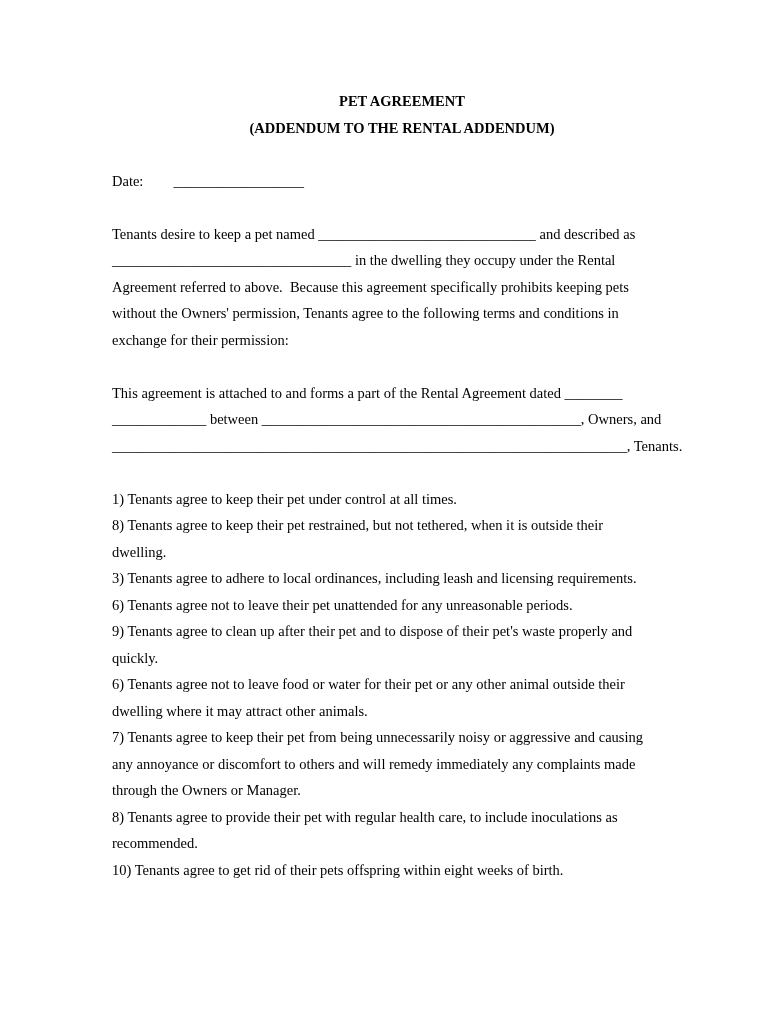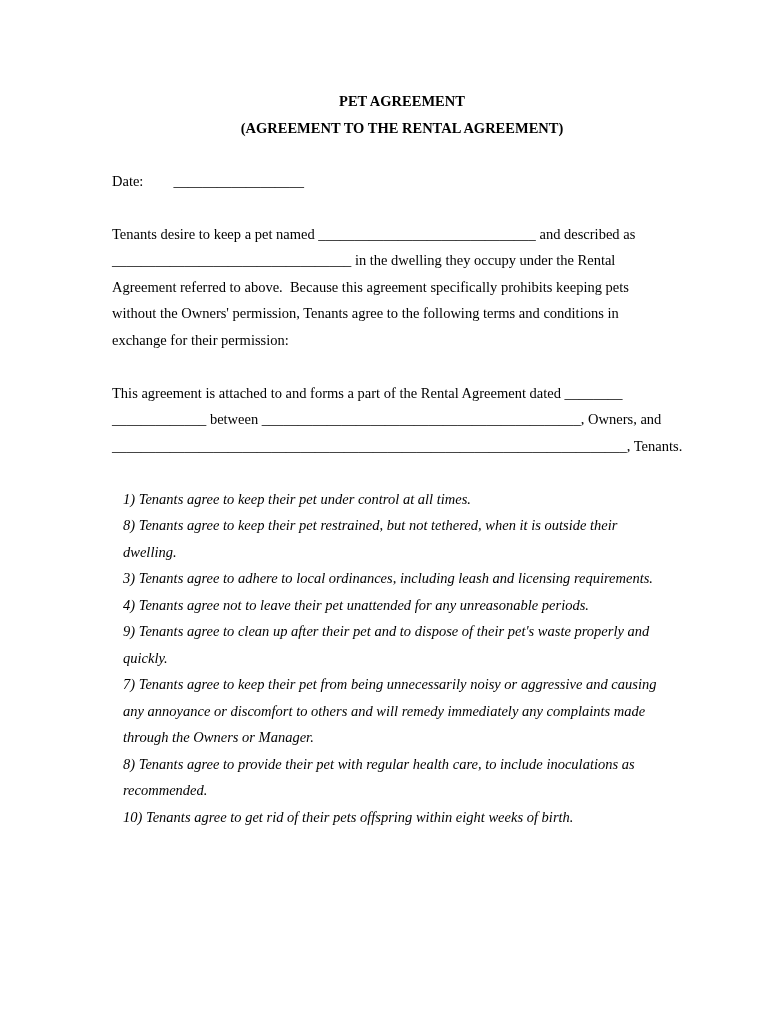--- a/index.html
+++ b/index.html
@@ -30,39 +30,38 @@
   .block {
     margin: 0 0 26.5px 0;
   }
   p {
     margin: 0 0 26.5px 0;
   }
   .pre {
     white-space: pre-wrap;
   }
   .clauses {
-    margin: 11px;
-    font-style: italic;
+    margin: 0;
   }
   .clause {
     margin: 0;
   }
   .date-line .blank {
     margin-left: 30px;
     letter-spacing: 0;
   }
 </style>
 </head>
 <body>
 
 <div class="page">
 
   <div class="title-block">
     <div class="title-line">PET AGREEMENT</div>
-    <div class="title-line">(AGREEMENT TO THE RENTAL AGREEMENT)</div>
+    <div class="title-line">(ADDENDUM TO THE RENTAL ADDENDUM)</div>
   </div>
 
   <div class="block date-line">
     <span>Date:</span><span class="blank">__________________</span>
   </div>
 
   <p class="pre">Tenants desire to keep a pet named ______________________________ and described as
 _________________________________ in the dwelling they occupy under the Rental
 Agreement referred to above.  Because this agreement specifically prohibits keeping pets
 without the Owners' permission, Tenants agree to the following terms and conditions in
@@ -70,23 +69,25 @@
 
   <p class="pre">This agreement is attached to and forms a part of the Rental Agreement dated ________
 _____________ between ____________________________________________, Owners, and
 _______________________________________________________________________, Tenants.</p>
 
   <div class="clauses">
     <p class="clause pre">1) Tenants agree to keep their pet under control at all times.</p>
     <p class="clause pre">8) Tenants agree to keep their pet restrained, but not tethered, when it is outside their
 dwelling.</p>
     <p class="clause pre">3) Tenants agree to adhere to local ordinances, including leash and licensing requirements.</p>
-    <p class="clause pre">4) Tenants agree not to leave their pet unattended for any unreasonable periods.</p>
+    <p class="clause pre">6) Tenants agree not to leave their pet unattended for any unreasonable periods.</p>
     <p class="clause pre">9) Tenants agree to clean up after their pet and to dispose of their pet's waste properly and
 quickly.</p>
+    <p class="clause pre">6) Tenants agree not to leave food or water for their pet or any other animal outside their
+dwelling where it may attract other animals.</p>
     <p class="clause pre">7) Tenants agree to keep their pet from being unnecessarily noisy or aggressive and causing
 any annoyance or discomfort to others and will remedy immediately any complaints made
 through the Owners or Manager.</p>
     <p class="clause pre">8) Tenants agree to provide their pet with regular health care, to include inoculations as
 recommended.</p>
     <p class="clause pre">10) Tenants agree to get rid of their pets offspring within eight weeks of birth.</p>
   </div>
 
 </div>
 

